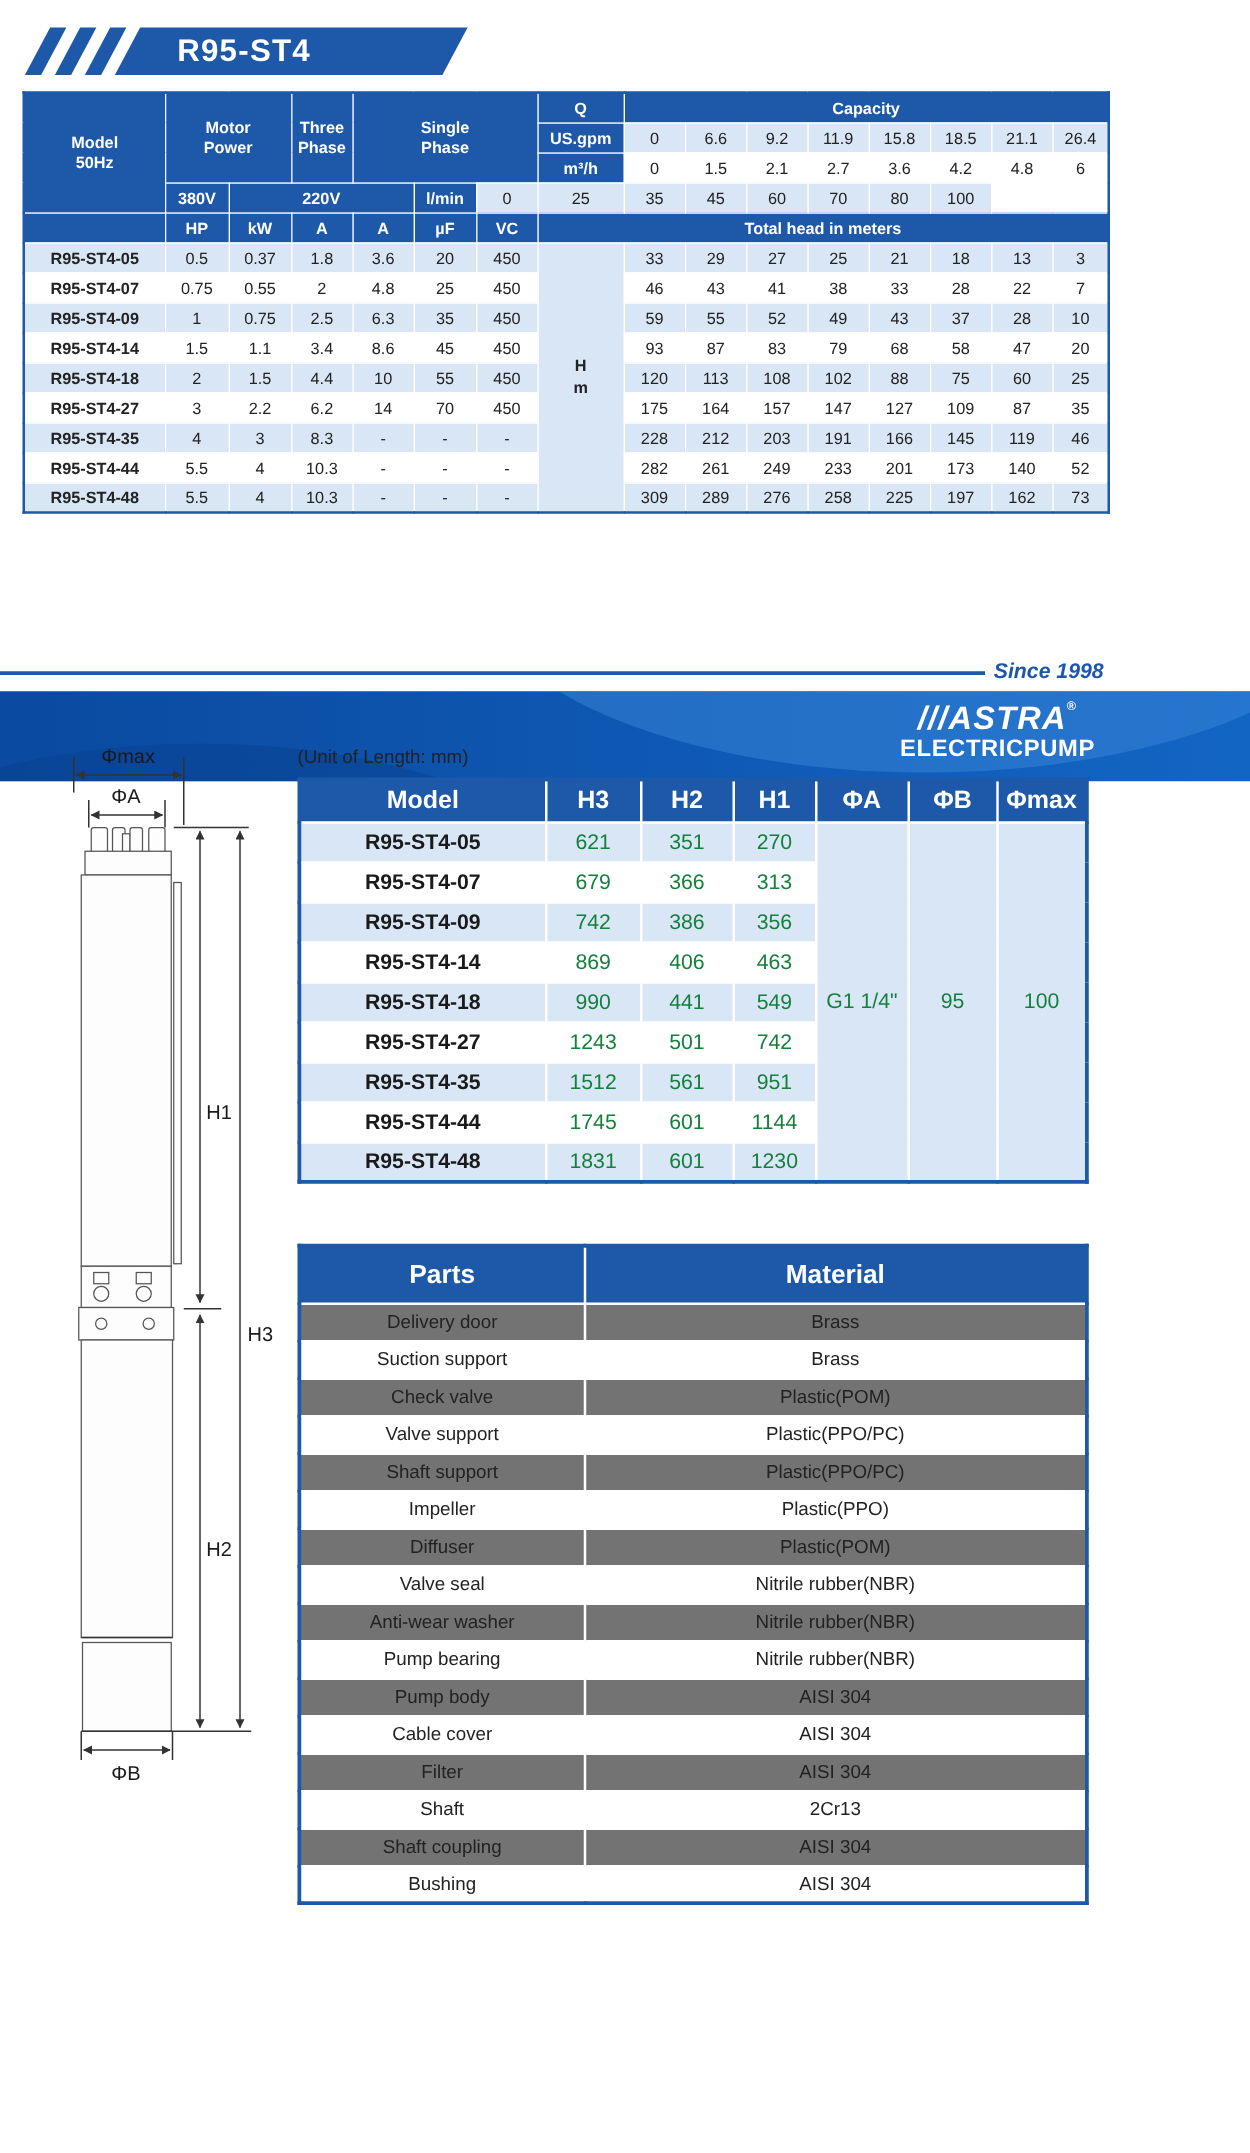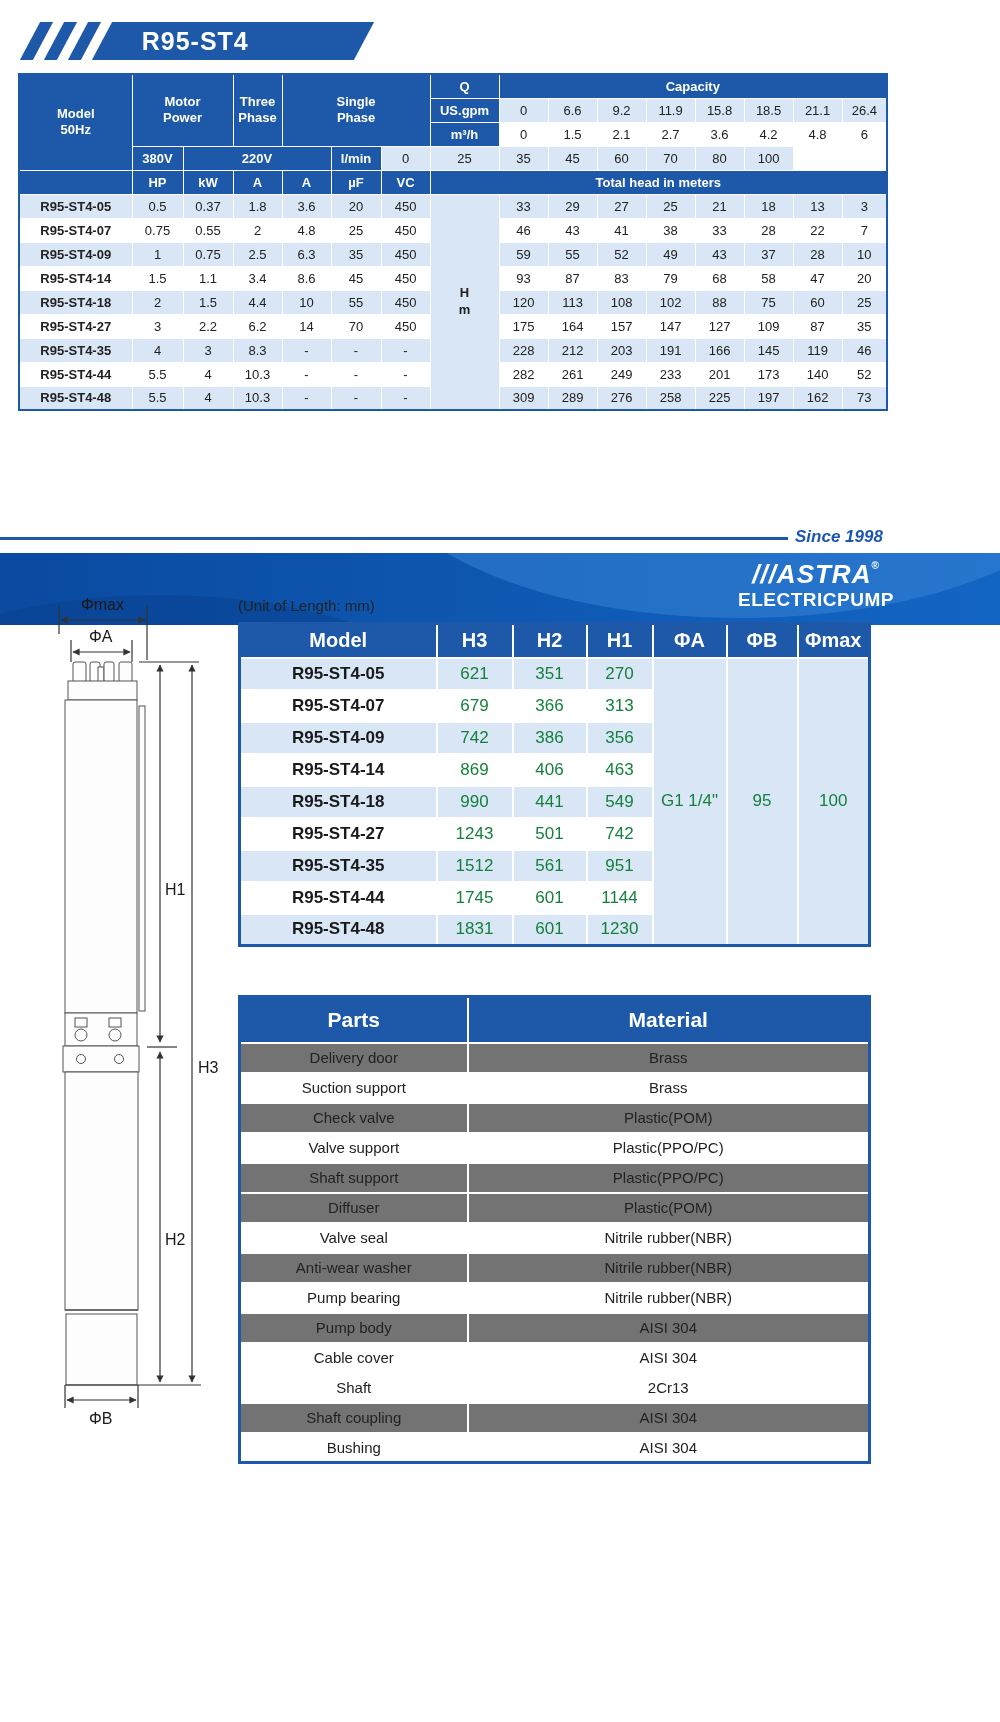--- a/index.html
+++ b/index.html
@@ -28,21 +28,21 @@
   table.spec tbody td.hm-cell{background:#fff;font-weight:bold;white-space:pre-line;line-height:1.3;}
   
   .since-row{position:absolute;left:0;top:527px;width:1000px;height:22px;}
   .since-rule{position:absolute;left:0;top:10px;width:788px;height:3px;background:var(--blue);}
   .since-text{position:absolute;left:795px;top:0;font-size:17px;font-weight:bold;font-style:italic;color:#1b57b0;}
   
   .section-banner{position:absolute;left:0;top:553px;width:1000px;height:72px;background:linear-gradient(90deg,#0a4aa0,#1365c4);overflow:hidden;}
   .wave1{position:absolute;left:380px;top:-245px;width:720px;height:310px;border-radius:50%;background:#3a85d8;opacity:.5;}
   .wave2{position:absolute;left:-160px;top:42px;width:640px;height:280px;border-radius:50%;background:#083d8c;opacity:.45;}
   .section-title{position:absolute;left:28px;top:18px;color:#fff;font-size:30px;font-weight:bold;letter-spacing:.5px;}
-  .brand{position:absolute;right:104px;top:8px;width:160px;text-align:center;color:#fff;}
+  .brand{position:absolute;right:122px;top:8px;width:160px;text-align:center;color:#fff;}
   .brand-line{font-size:26px;font-weight:800;font-style:italic;letter-spacing:1px;line-height:1;}
   .brand-reg{font-size:10px;vertical-align:top;font-style:normal;}
   .brand-sub{font-size:19px;font-weight:bold;letter-spacing:.5px;margin-top:2px;}
   
   .diagram{position:absolute;left:35px;top:590px;width:200px;height:840px;}
   .diagram text{font-size:16px;fill:#1a1a1a;font-family:"Liberation Sans",sans-serif;}
   .diagram .outline{fill:#fdfdfd;stroke:#555;stroke-width:1;}
   .diagram .dim{stroke:#333;stroke-width:1.2;fill:none;}
   
   .unit-note{position:absolute;left:238px;top:597px;font-size:15px;color:#222;}
@@ -494,20 +494,24 @@
         <td>Plastic(POM)</td>
       </tr>
       <tr>
         <td>Valve support</td>
         <td>Plastic(PPO/PC)</td>
       </tr>
       <tr class="alt">
         <td>Shaft support</td>
         <td>Plastic(PPO/PC)</td>
       </tr>
+      <tr>
+        <td>Impeller</td>
+        <td>Plastic(PPO)</td>
+      </tr>
       <tr class="alt">
         <td>Diffuser</td>
         <td>Plastic(POM)</td>
       </tr>
       <tr>
         <td>Valve seal</td>
         <td>Nitrile rubber(NBR)</td>
       </tr>
       <tr class="alt">
         <td>Anti-wear washer</td>
@@ -518,20 +522,24 @@
         <td>Nitrile rubber(NBR)</td>
       </tr>
       <tr class="alt">
         <td>Pump body</td>
         <td>AISI 304</td>
       </tr>
       <tr>
         <td>Cable cover</td>
         <td>AISI 304</td>
       </tr>
+      <tr class="alt">
+        <td>Filter</td>
+        <td>AISI 304</td>
+      </tr>
       <tr>
         <td>Shaft</td>
         <td>2Cr13</td>
       </tr>
       <tr class="alt">
         <td>Shaft coupling</td>
         <td>AISI 304</td>
       </tr>
       <tr>
         <td>Bushing</td>

